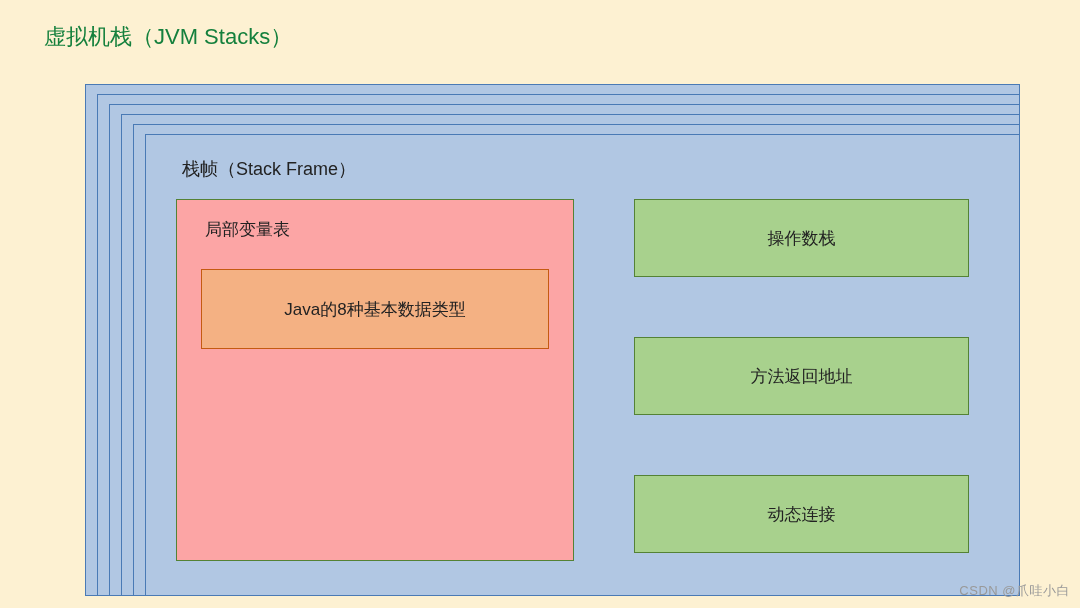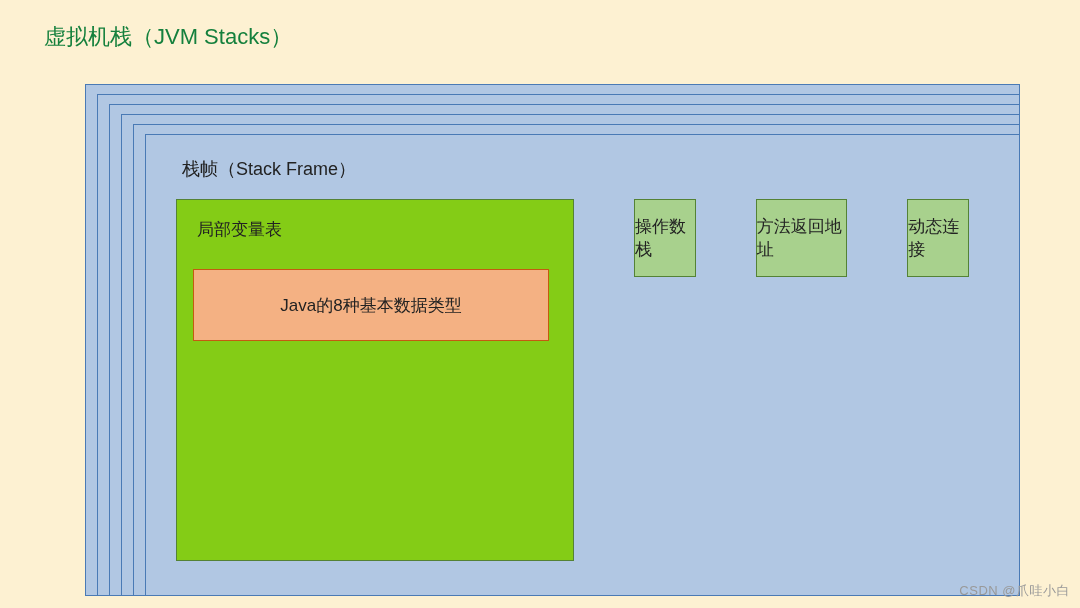--- a/index.html
+++ b/index.html
@@ -52,47 +52,47 @@
       margin-bottom: 18px;
     }
     .frame-body {
       display: flex;
       gap: 60px;
       margin-top: 6px;
     }
     .lvt {
       width: 398px;
       height: 362px;
-      background: #84cc16;
+      background: #fca5a5;
       border: 1.5px solid #548235;
-      padding: 18px 24px 20px 16px;
+      padding: 18px 24px 20px 24px;
       display: flex;
       flex-direction: column;
     }
     .lvt-title {
       font-size: 17px;
       color: #222;
       margin-left: 4px;
       margin-bottom: 28px;
     }
     .lvt-item {
       background: #f4b183;
       border: 1.5px solid #c55a11;
-      height: 72px;
+      height: 80px;
       display: flex;
       align-items: center;
       justify-content: center;
       font-size: 17px;
       color: #222;
       margin-bottom: 46px;
     }
     .lvt-item:last-child { margin-bottom: 0; margin-top: 0px; }
     .right-col {
       display: flex;
-      flex-direction: row;
+      flex-direction: column;
       gap: 60px;
       margin-top: 0px;
       width: 335px;
     }
     .right-item {
       background: #a8d18d;
       border: 1.5px solid #548235;
       height: 78px;
       display: flex;
       align-items: center;

